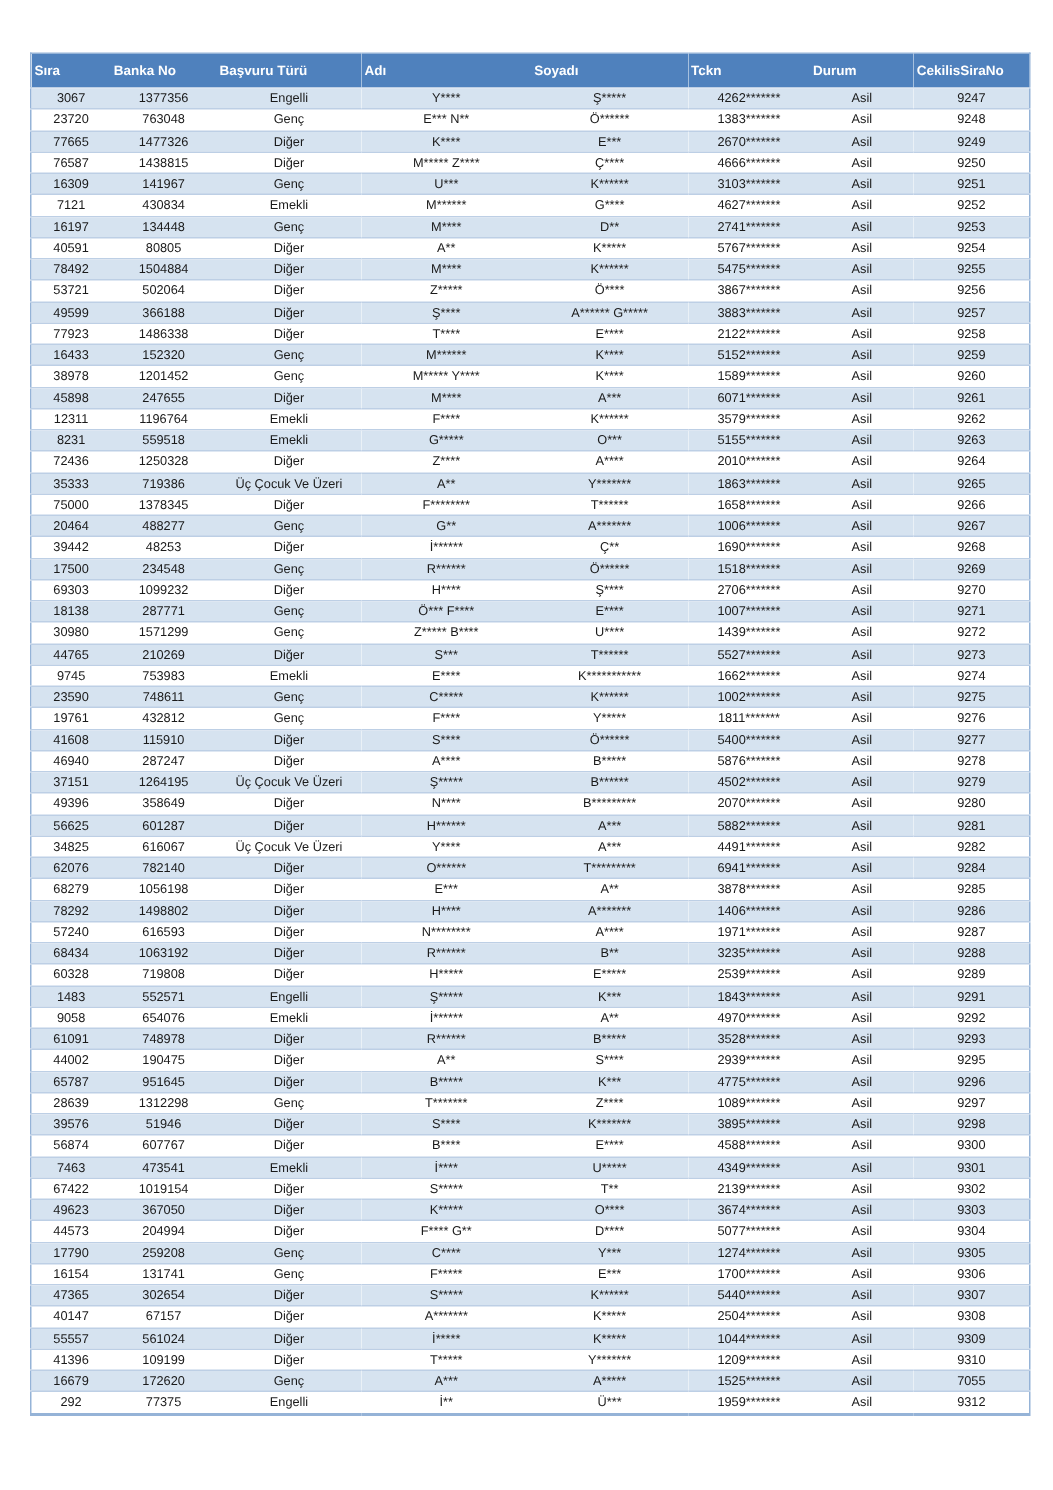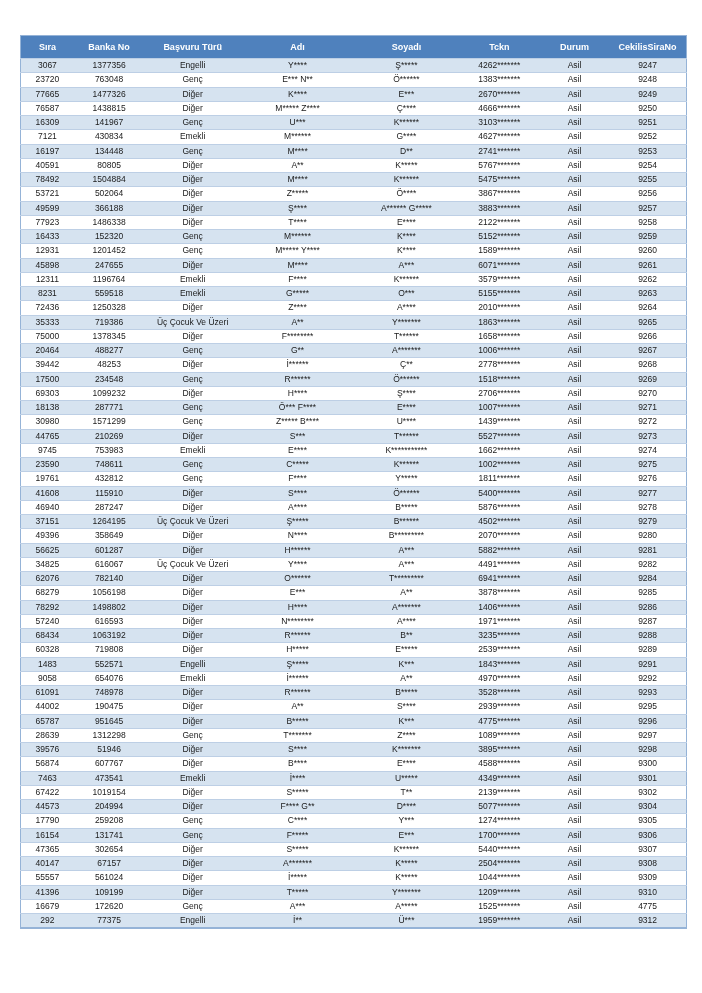--- a/index.html
+++ b/index.html
@@ -29,21 +29,21 @@
     border: 1px solid var(--border-col, #95B3D7);
     border-bottom-width: 2px;
   }
   table.results thead th {
     background: var(--header-bg, #4F81BD);
     color: var(--header-text, #ffffff);
     font-weight: bold;
     font-size: 9px;
     height: 22px;
     padding: 0 2px;
-    text-align: center;
+    text-align: left;
     vertical-align: middle;
     white-space: nowrap;
     overflow: hidden;
   }
   table.results tbody td {
     text-align: center;
     vertical-align: middle;
     height: 13.25px;
     line-height: 13.25px;
     padding: 0 2px;
@@ -219,21 +219,21 @@
     <td>16433</td>
     <td>152320</td>
     <td>Genç</td>
     <td>M******</td>
     <td>K****</td>
     <td>5152*******</td>
     <td>Asil</td>
     <td>9259</td>
   </tr>
         <tr>
-    <td>12931</td>
+    <td>38978</td>
     <td>1201452</td>
     <td>Genç</td>
     <td>M***** Y****</td>
     <td>K****</td>
     <td>1589*******</td>
     <td>Asil</td>
     <td>9260</td>
   </tr>
         <tr>
     <td>45898</td>
@@ -304,21 +304,21 @@
     <td>1006*******</td>
     <td>Asil</td>
     <td>9267</td>
   </tr>
         <tr>
     <td>39442</td>
     <td>48253</td>
     <td>Diğer</td>
     <td>İ******</td>
     <td>Ç**</td>
-    <td>2778*******</td>
+    <td>1690*******</td>
     <td>Asil</td>
     <td>9268</td>
   </tr>
         <tr>
     <td>17500</td>
     <td>234548</td>
     <td>Genç</td>
     <td>R******</td>
     <td>Ö******</td>
     <td>1518*******</td>
@@ -609,20 +609,30 @@
     <td>67422</td>
     <td>1019154</td>
     <td>Diğer</td>
     <td>S*****</td>
     <td>T**</td>
     <td>2139*******</td>
     <td>Asil</td>
     <td>9302</td>
   </tr>
         <tr>
+    <td>49623</td>
+    <td>367050</td>
+    <td>Diğer</td>
+    <td>K*****</td>
+    <td>O****</td>
+    <td>3674*******</td>
+    <td>Asil</td>
+    <td>9303</td>
+  </tr>
+        <tr>
     <td>44573</td>
     <td>204994</td>
     <td>Diğer</td>
     <td>F**** G**</td>
     <td>D****</td>
     <td>5077*******</td>
     <td>Asil</td>
     <td>9304</td>
   </tr>
         <tr>
@@ -686,21 +696,21 @@
     <td>9310</td>
   </tr>
         <tr>
     <td>16679</td>
     <td>172620</td>
     <td>Genç</td>
     <td>A***</td>
     <td>A*****</td>
     <td>1525*******</td>
     <td>Asil</td>
-    <td>4775</td>
+    <td>7055</td>
   </tr>
         <tr>
     <td>292</td>
     <td>77375</td>
     <td>Engelli</td>
     <td>İ**</td>
     <td>Ü***</td>
     <td>1959*******</td>
     <td>Asil</td>
     <td>9312</td>

